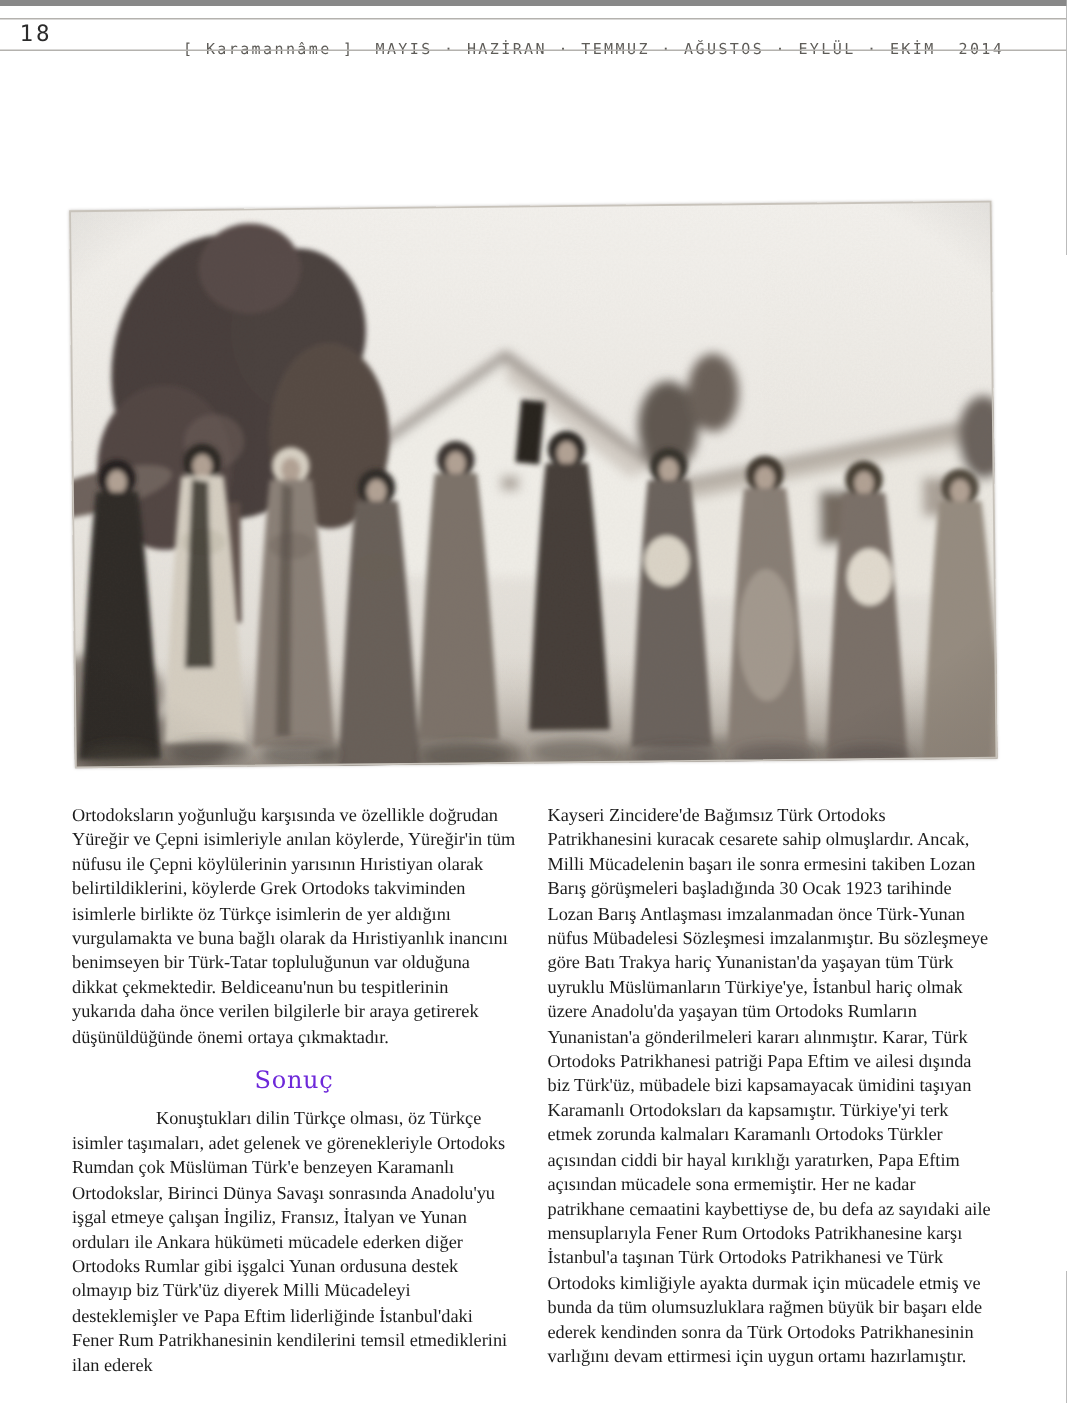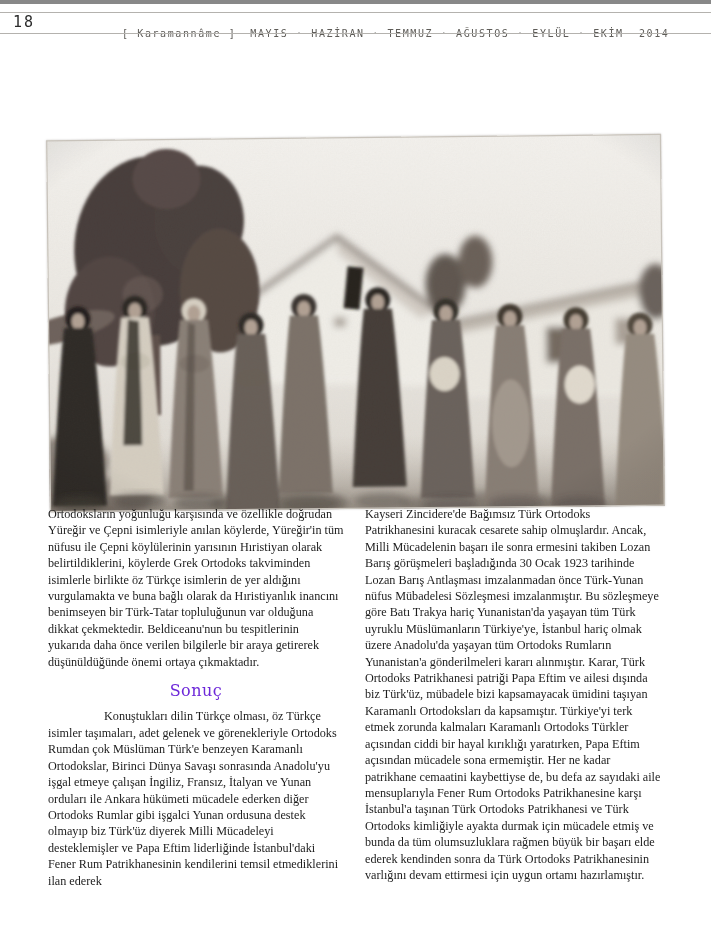--- a/index.html
+++ b/index.html
@@ -28,21 +28,21 @@
   }
   .header-center .journal{margin-right:14px;}
   .photo-wrap{
     position:absolute;left:48px;top:133px;width:615px;height:372px;
     transform:rotate(-0.6deg);
     box-shadow:0 0 2px rgba(80,70,60,.35);
     overflow:hidden;
   }
   .photo-wrap svg{display:block;}
   .columns{
-    position:absolute;left:48px;top:502px;width:615px;
+    position:absolute;left:48px;top:531px;width:615px;
     display:flex;
   }
   .col{color:#1c1c1c;font-size:12.2px;line-height:16.4px;text-align:left;}
   .col-left{width:296px;margin-right:21px;}
   .col-right{width:298px;}
   .para{margin:0;}
   .para.indent{text-indent:56px;}
   .section-heading{
     margin:13px 0 9px 0;
     text-align:center;

